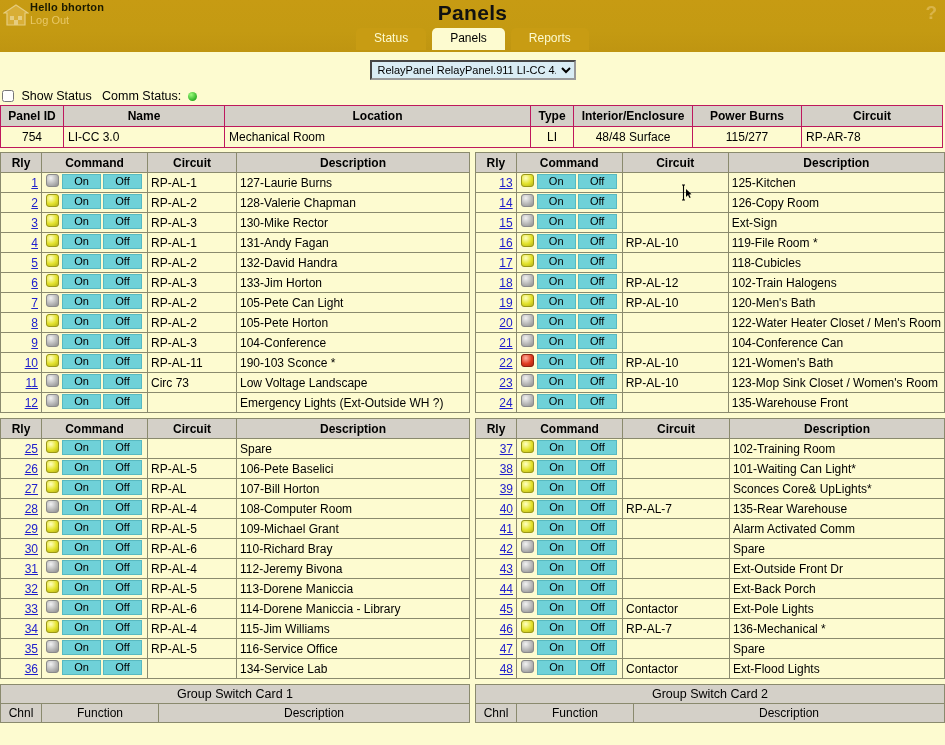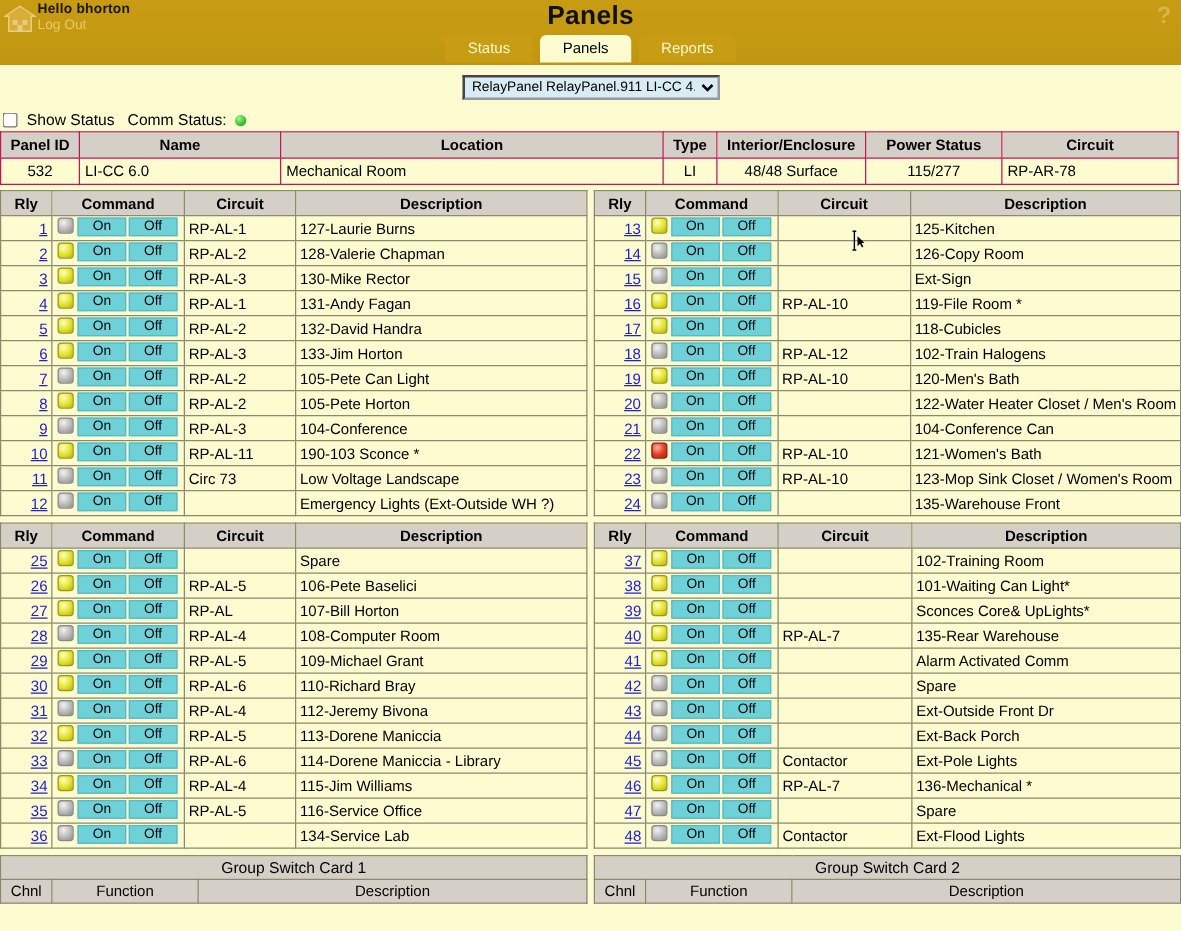--- a/index.html
+++ b/index.html
@@ -270,28 +270,28 @@
   </div>
 
   <table class="grid panel-info">
     <thead>
       <tr>
         <th style="width:54px">Panel ID</th>
         <th style="width:152px">Name</th>
         <th style="width:297px">Location</th>
         <th style="width:34px">Type</th>
         <th style="width:110px">Interior/Enclosure</th>
-        <th style="width:100px">Power Status</th>
+        <th style="width:100px">Power Burns</th>
         <th>Circuit</th>
       </tr>
     </thead>
     <tbody>
       <tr>
-        <td class="c">532</td>
-        <td>LI-CC 6.0</td>
+        <td class="c">754</td>
+        <td>LI-CC 3.0</td>
         <td>Mechanical Room</td>
         <td class="c">LI</td>
         <td class="c">48/48  Surface</td>
         <td class="c">115/277</td>
         <td>RP-AR-78</td>
       </tr>
     </tbody>
   </table>
 
   <div id="relay-area">

